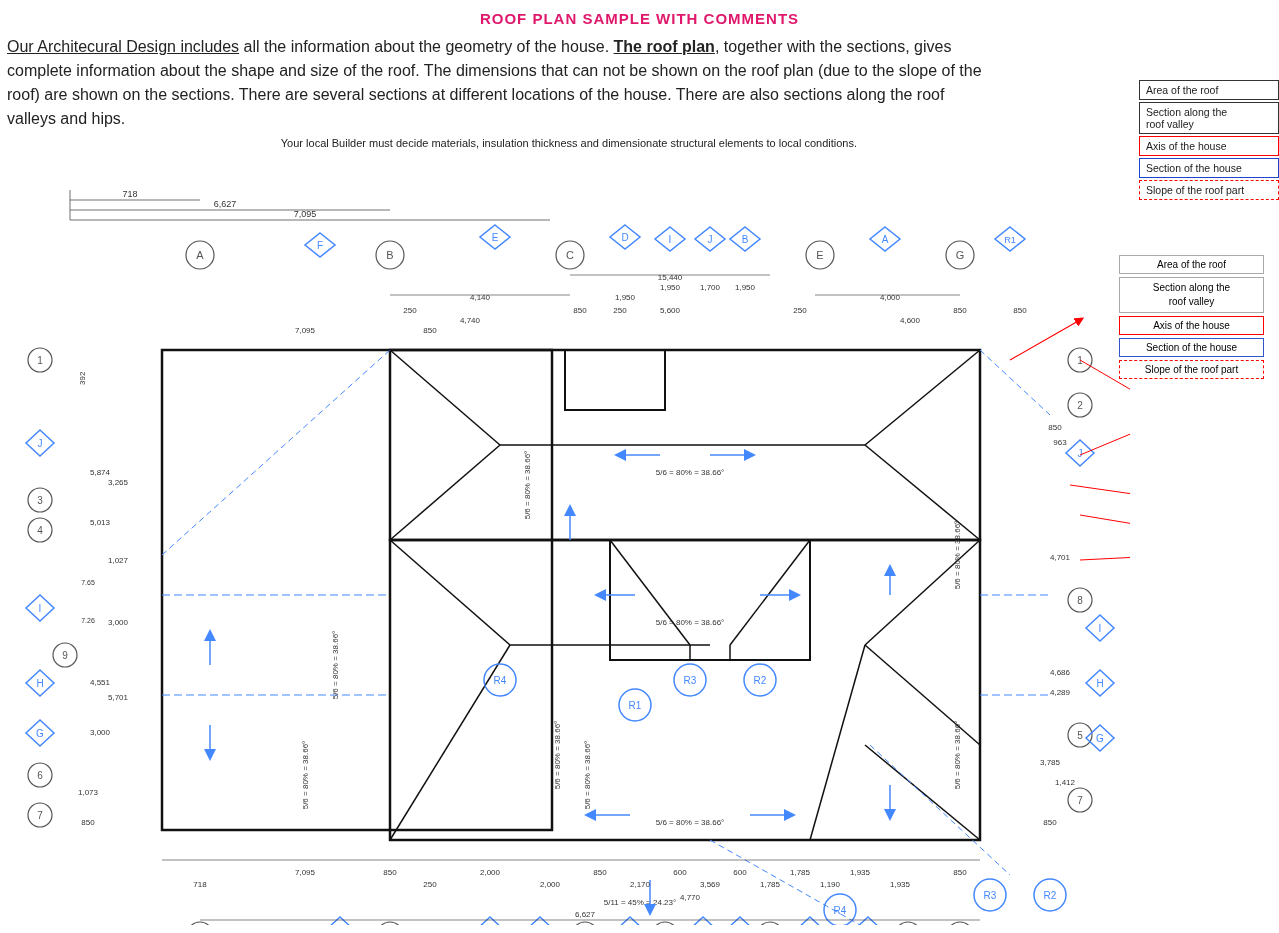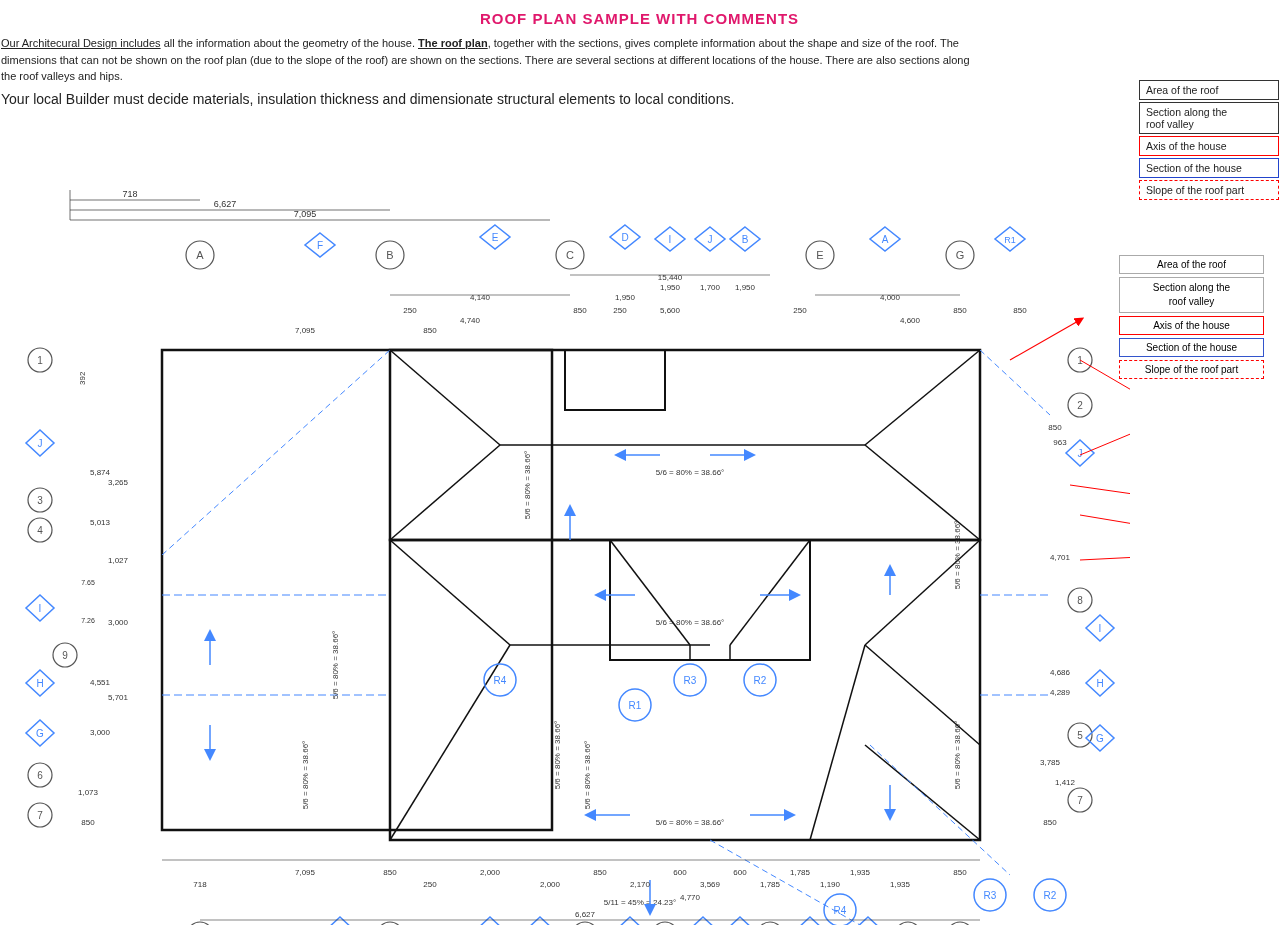--- a/index.html
+++ b/index.html
@@ -8,49 +8,50 @@
       height: 933px;
       background: #fff;
       font-family: Arial, sans-serif;
       overflow: hidden;
       position: relative;
     }
     #main-container {
       width: 1279px;
       height: 933px;
       position: relative;
-      padding: 10px 1px;
+      padding: 10px 7px;
     }
     #title {
       text-align: center;
       color: #e0186c;
       font-size: 15px;
       font-weight: bold;
       letter-spacing: 1px;
       margin-bottom: 8px;
     }
     #description {
-      font-size: 11px;
+      font-size: 16px;
       color: #222;
       line-height: 1.5;
       margin-bottom: 6px;
       max-width: 980px;
     }
     #description .underline {
       text-decoration: underline;
     }
     #description .bold-underline {
       font-weight: bold;
       text-decoration: underline;
     }
     #local-builder-line {
-      font-size: 14px;
+      font-size: 11px;
       color: #222;
       margin-bottom: 4px;
       max-width: 850px;
+      text-align: right;
     }
     #total-area {
       position: absolute;
       right: 20px;
       top: 120px;
       font-size: 11.5px;
       color: #222;
       text-align: left;
       line-height: 1.5;
     }

